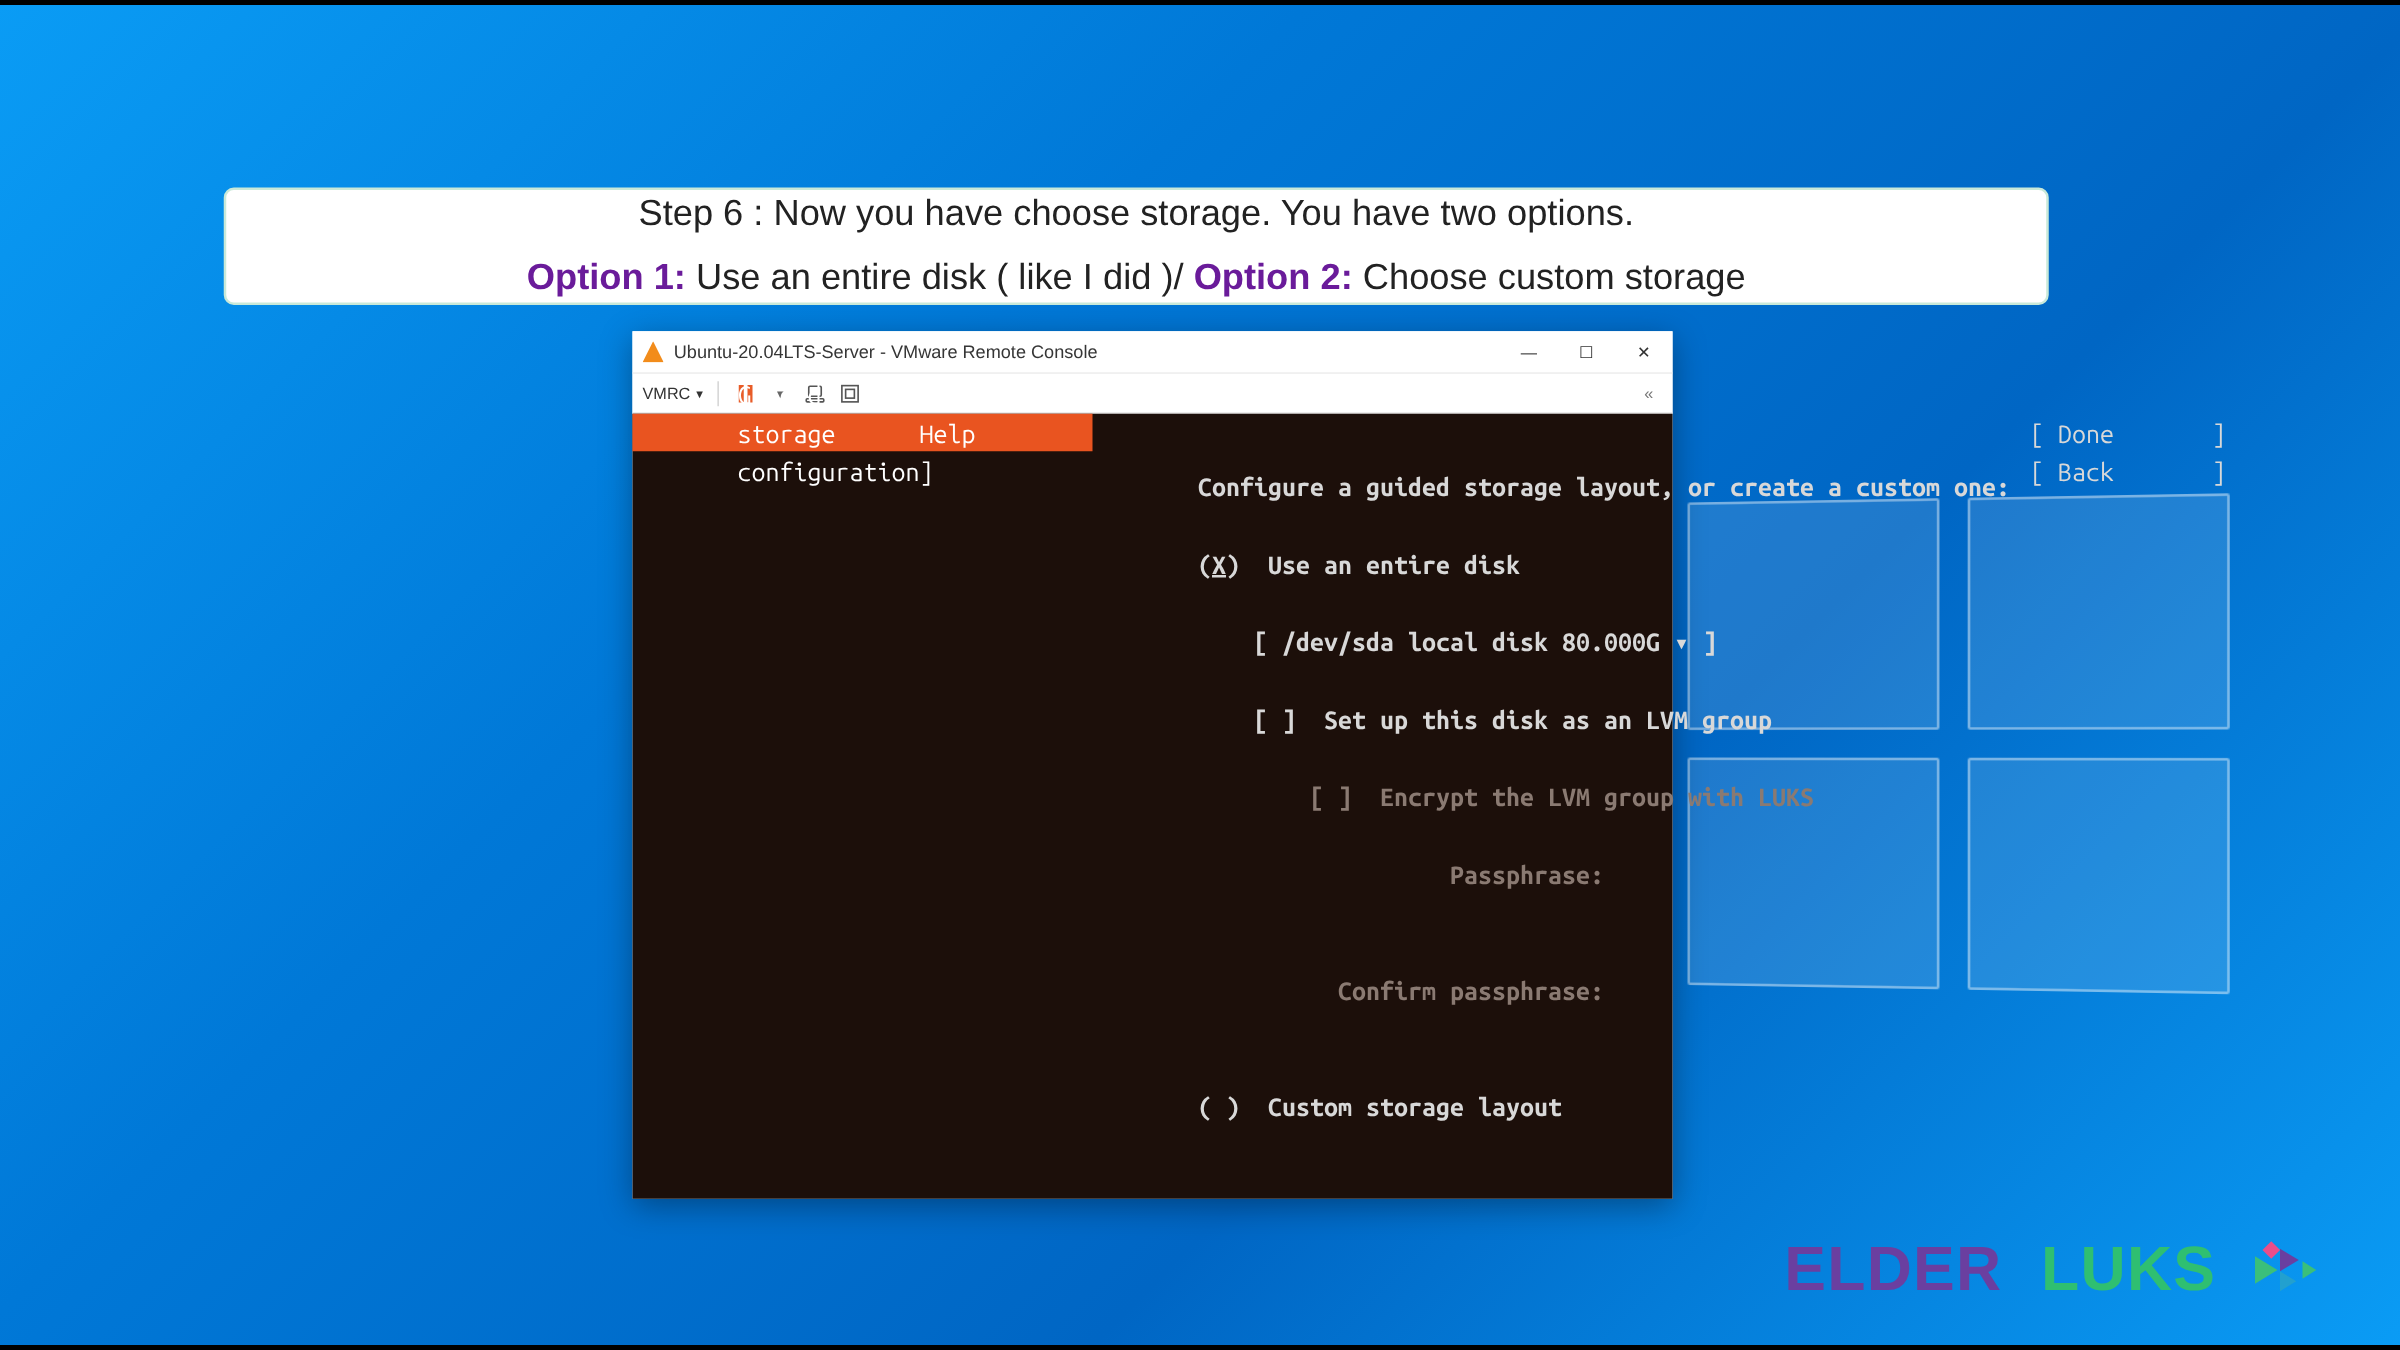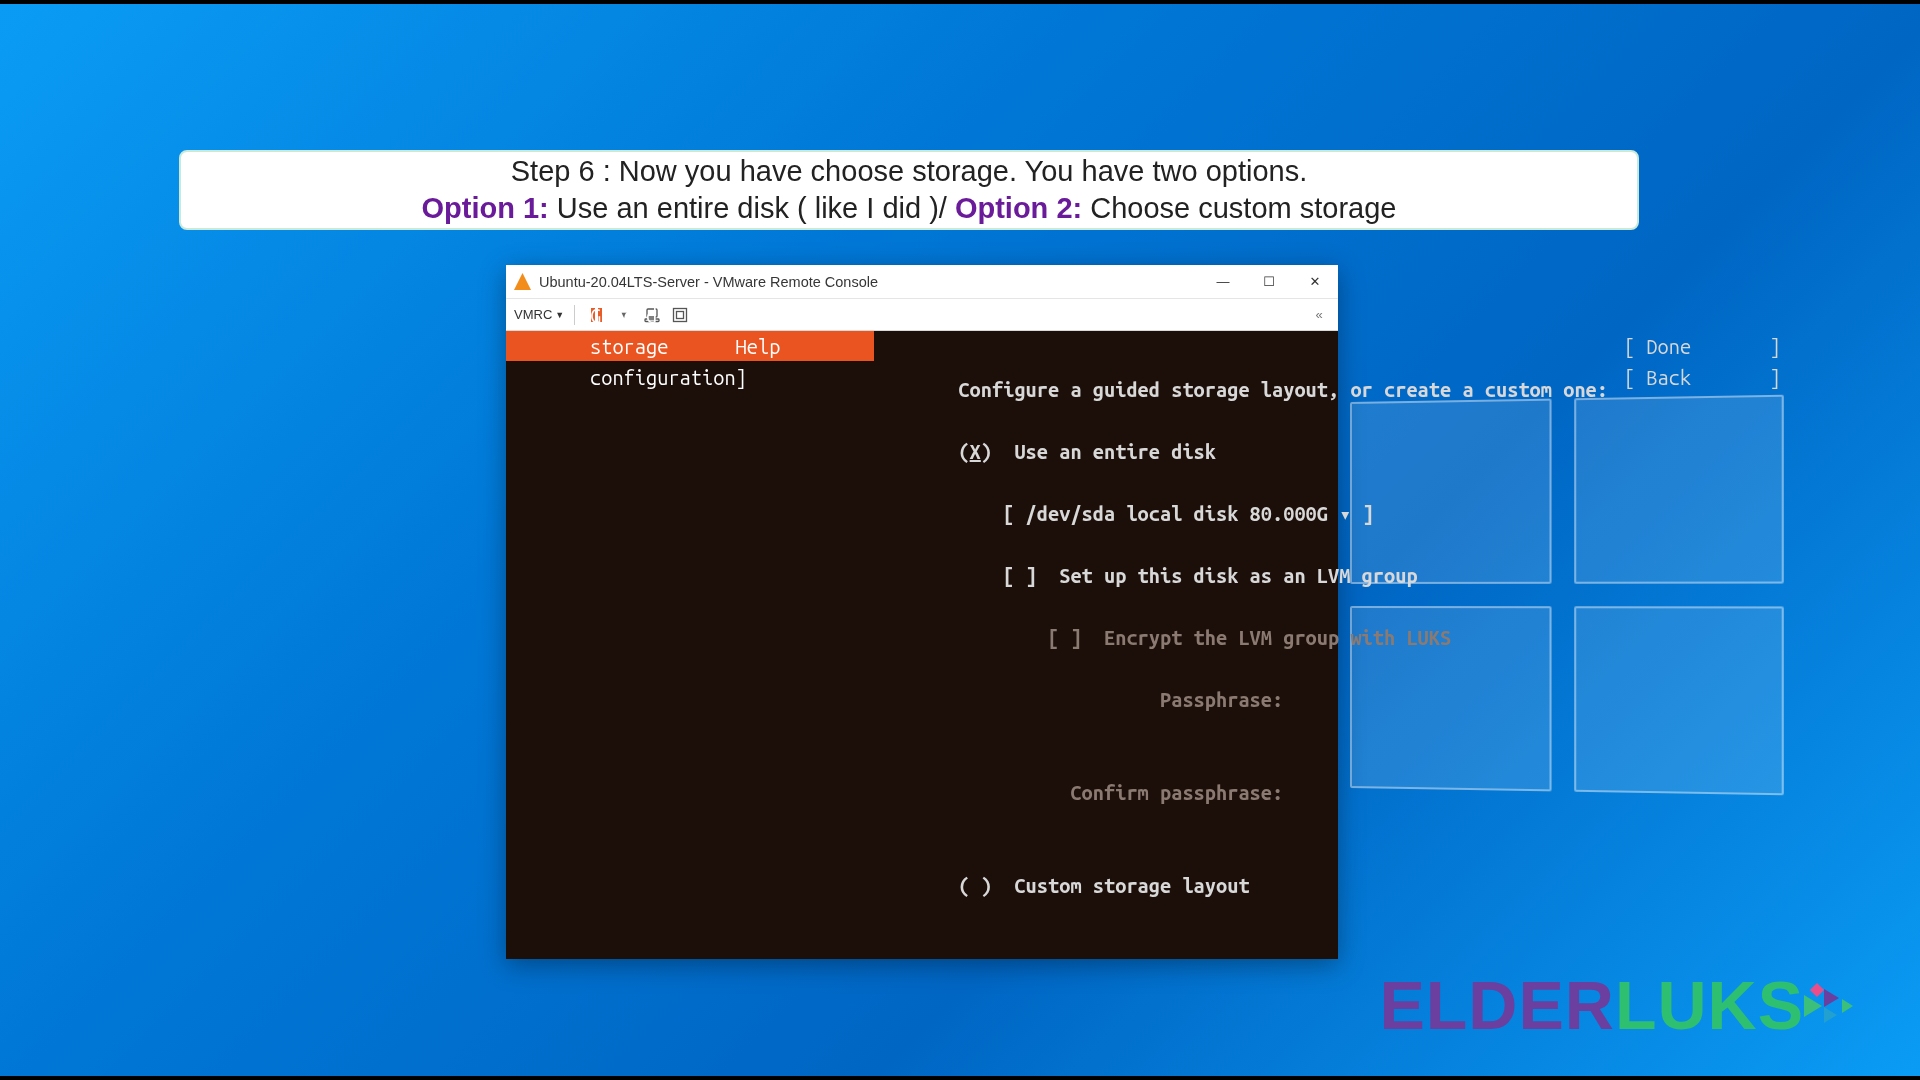--- a/index.html
+++ b/index.html
@@ -41,21 +41,21 @@
     position: absolute;
     left: 179px; top: 150px;
     width: 1460px; 
     background: #fff;
     border: 2px solid #c9e9d9;
     border-radius: 8px;
     padding: 3px 24px;
     text-align: center;
   }
   .caption .line1 { font-size: 29px; color: #222; font-weight: 500; }
-  .caption .line2 { font-size: 29px; color: #222; font-weight: 500; margin-top: 4px;}
+  .caption .line2 { font-size: 29px; color: #222; font-weight: 500; margin-top: 18px;}
   .caption .opt { color: #6a1b9a; font-weight: 700; }
 
   
   .vmware {
     position: absolute;
     left: 506px; top: 265px;
     width: 832px; height: 694px;
     background: #fff;
     box-shadow: 0 6px 24px rgba(0,0,0,0.35);
     display: flex; flex-direction: column;
@@ -108,22 +108,22 @@
   .dimmed { color:#8a7a72; }
   .underline { text-decoration: underline; }
   .console .footer {
     text-align:center; white-space: pre;
     padding-bottom: 10px;
   }
 
   
   .eldernode {
     position: absolute; right: 58px; bottom: 36px;
-    font-family: Arial, sans-serif; font-weight: 800; font-size: 68px;
-    letter-spacing: 1px; display:flex; align-items:center;
+    font-family: Arial, sans-serif; font-weight: 800; font-size: 50px;
+    letter-spacing: 1px; display:flex; align-items:center;gap:31px;
   }
   .eldernode .elder { color:#6a3fa0; }
   .eldernode .node { color:#2fbf71; }
   .eldernode .play {
     position: relative; width: 60px; height: 45px; margin-left: -2px;
   }
   .eldernode .tri {
     position:absolute; width:0; height:0; border-style:solid;
   }
   .eldernode .t1 { border-width: 11px 0 11px 18px; border-color: transparent transparent transparent #3bbf7a; left:2px; top:12px;}

